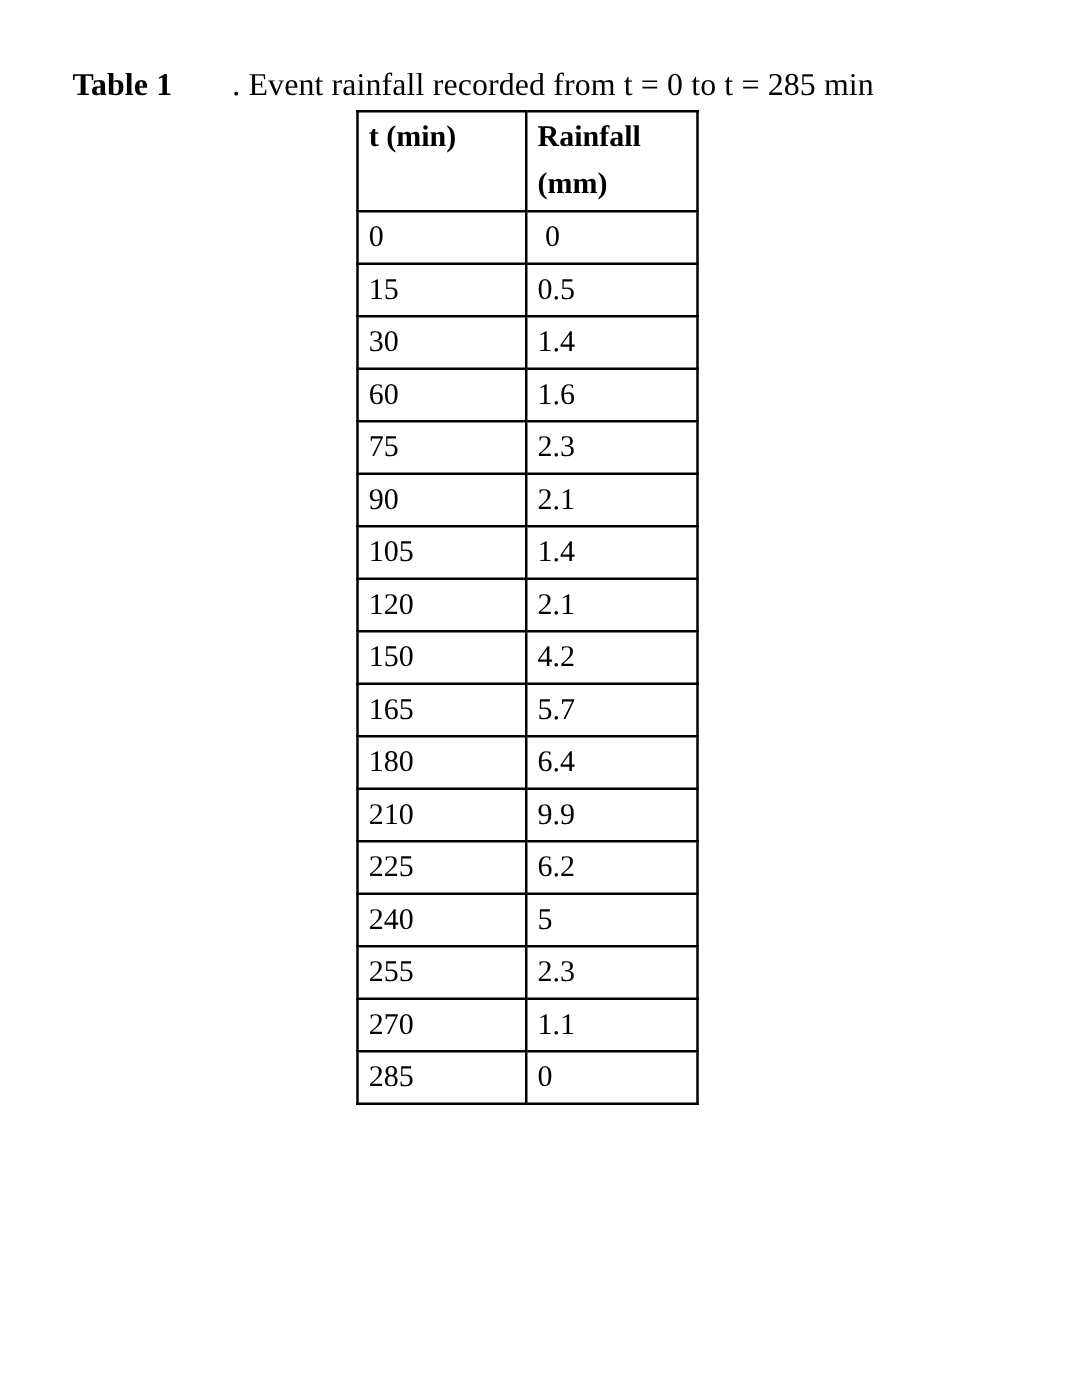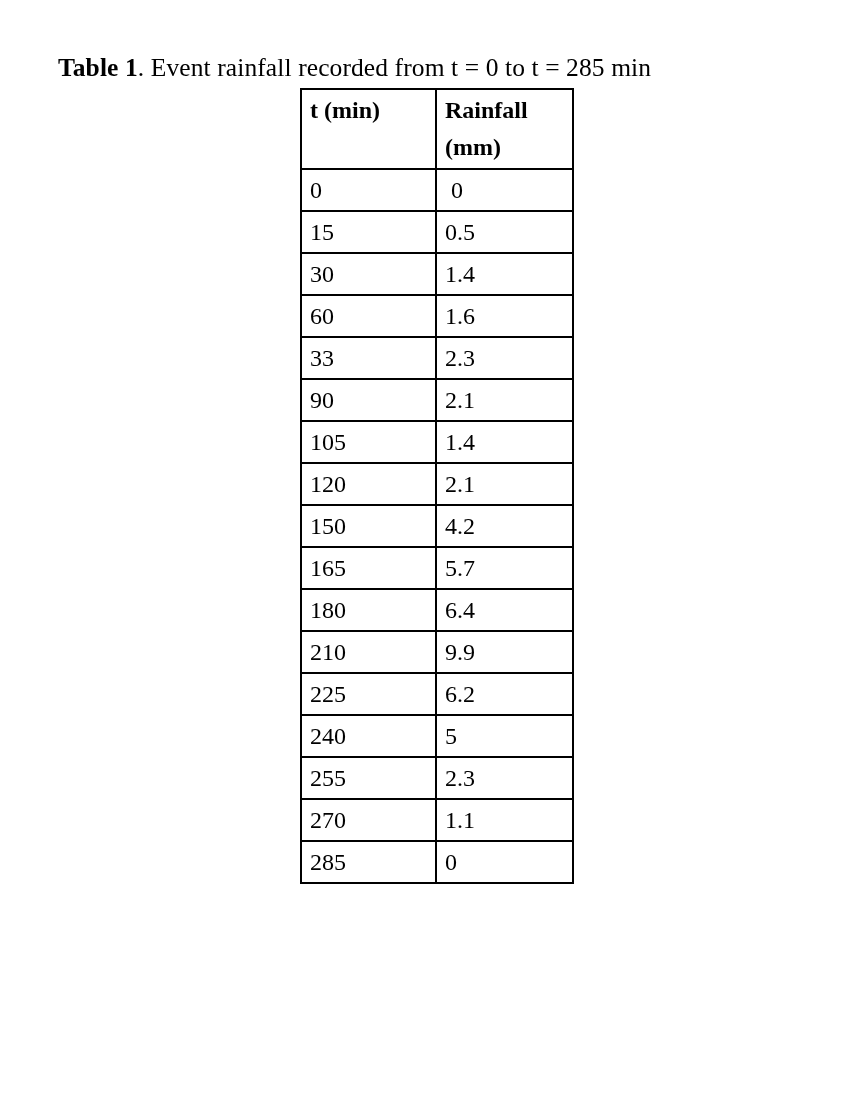--- a/index.html
+++ b/index.html
@@ -33,26 +33,27 @@
     font-size: 25.5px;
     line-height: 32px;
     white-space: nowrap;
     letter-spacing: 0.1px;
   }
   .caption .label {
     font-weight: bold;
   }
   .caption .rest {
     font-weight: normal;
+    margin-left: 48px;
   }
 
   
   .table-wrap {
     position: absolute;
-    left: 300px;
+    left: 285px;
     top: 88px;
     width: 272px;
   }
   table.rain {
     border-collapse: collapse;
     width: 272px;
     table-layout: fixed;
   }
   table.rain col.c-t   { width: 135px; }
   table.rain col.c-r   { width: 137px; }
@@ -126,21 +127,21 @@
           </tr>
           <tr>
             <td class="time-val">30</td>
             <td class="rain-val">1.4</td>
           </tr>
           <tr>
             <td class="time-val">60</td>
             <td class="rain-val">1.6</td>
           </tr>
           <tr>
-            <td class="time-val">33</td>
+            <td class="time-val">75</td>
             <td class="rain-val">2.3</td>
           </tr>
           <tr>
             <td class="time-val">90</td>
             <td class="rain-val">2.1</td>
           </tr>
           <tr>
             <td class="time-val">105</td>
             <td class="rain-val">1.4</td>
           </tr>

